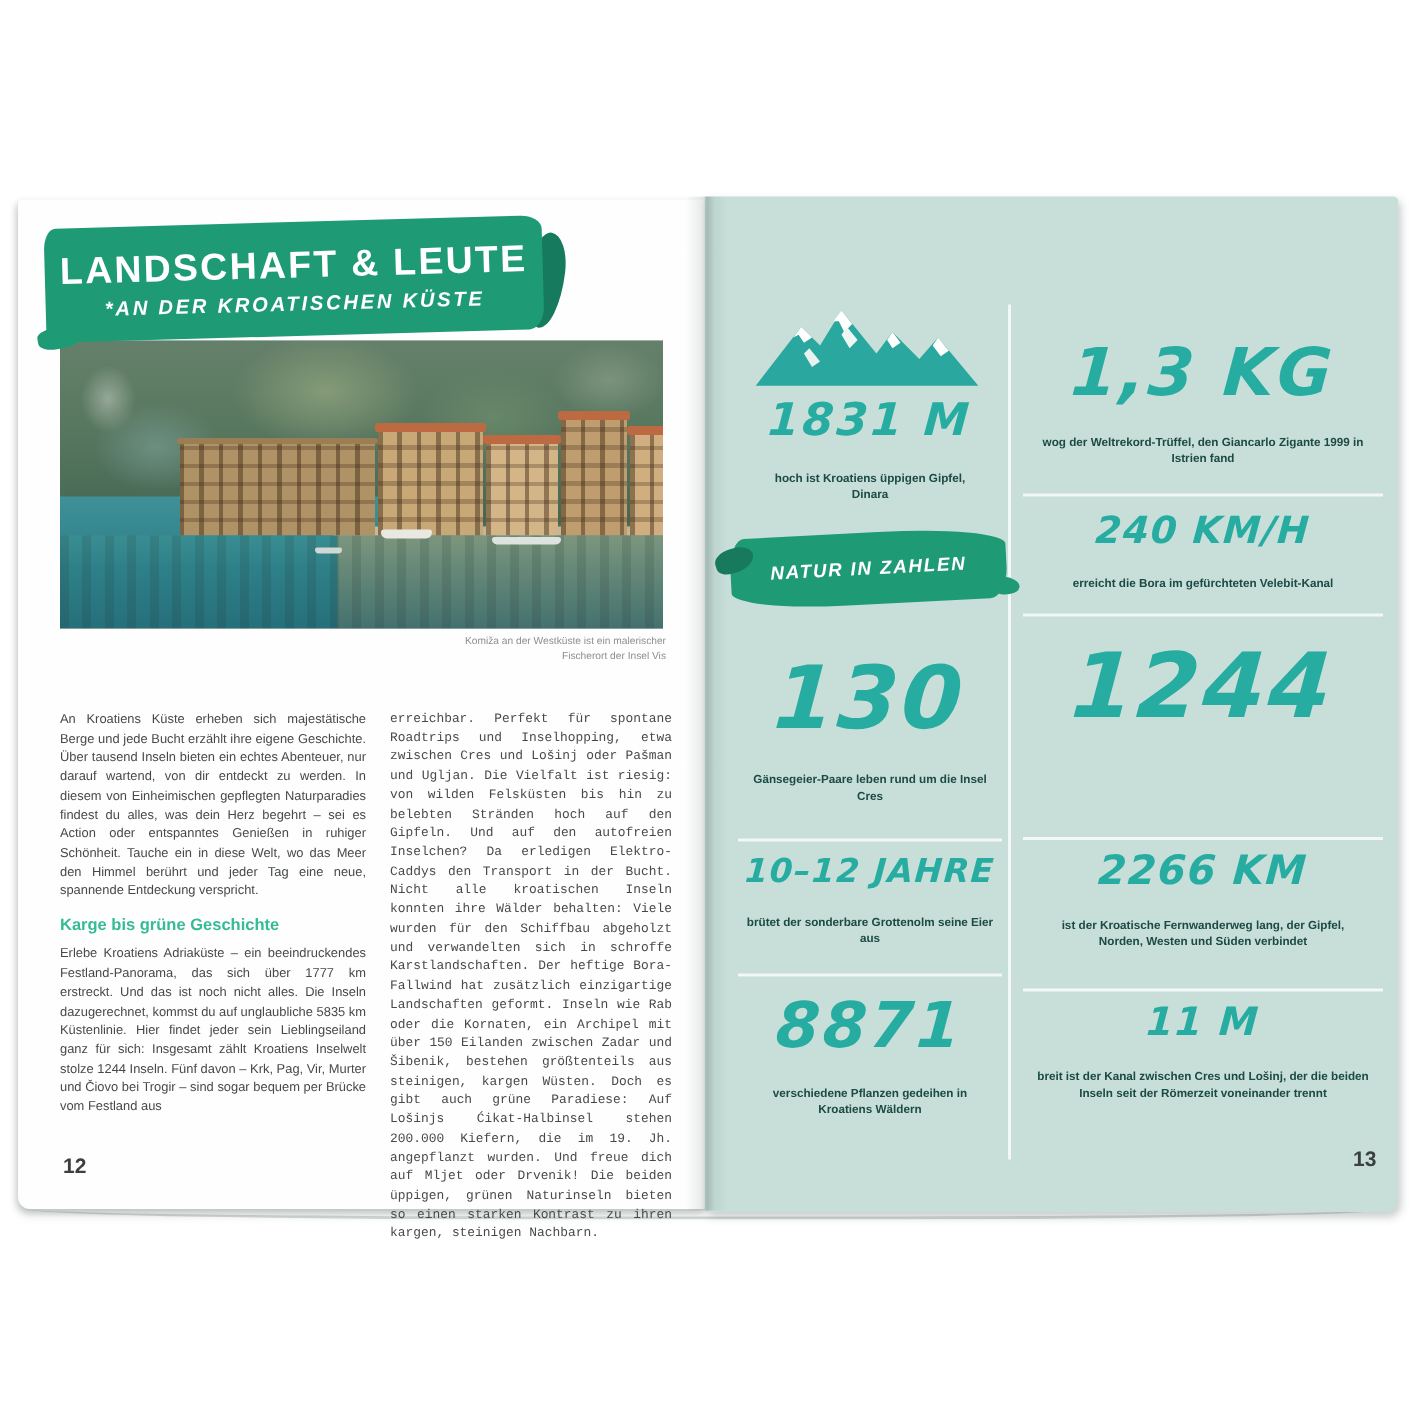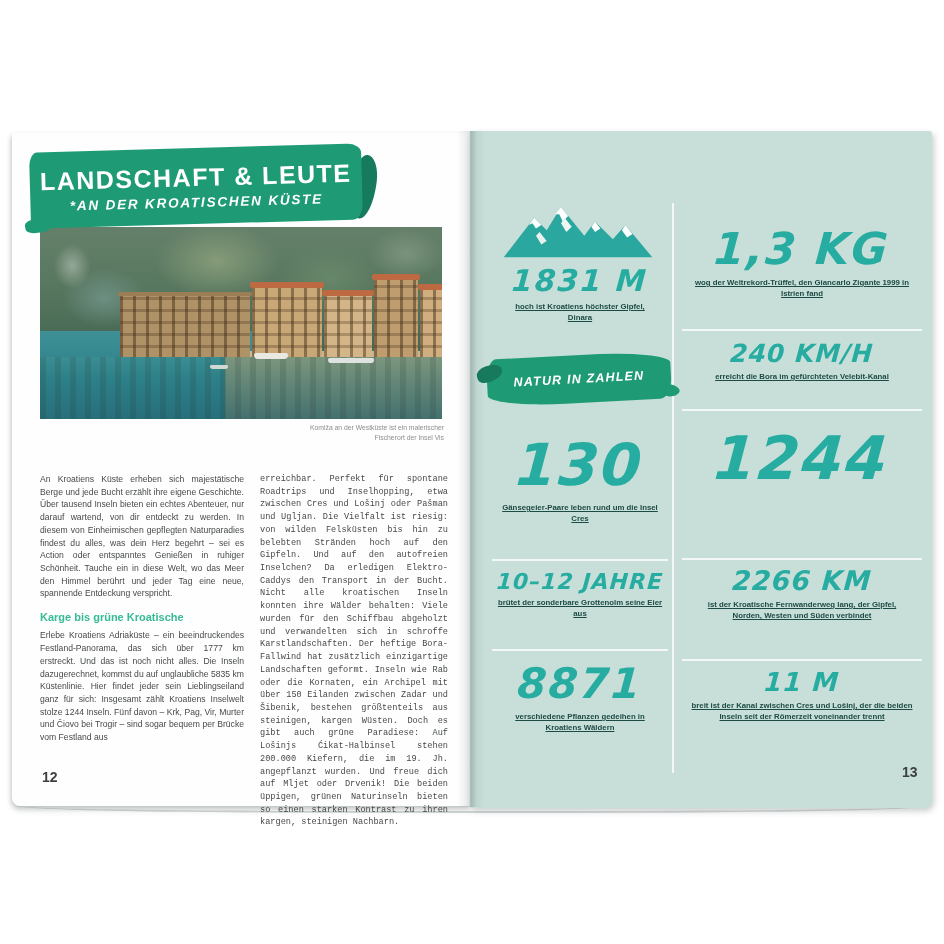--- a/index.html
+++ b/index.html
@@ -69,21 +69,21 @@
   .pagenum{position:absolute;font-size:14px;font-weight:bold;color:#3c3f40;}
   .pg-left{left:30px;top:636px;}
   .pg-right{left:432px;top:633px;}
 
   
   .vline{position:absolute;width:2px;background:rgba(255,255,255,.78);}
   .hline{position:absolute;height:2px;background:rgba(255,255,255,.78);}
   .stat{position:absolute;text-align:center;color:#1c4a44;}
   .stat-num{font-weight:800;font-style:italic;color:#27aca1;transform:skewX(-4deg);
     font-family:"DejaVu Sans","Liberation Sans",sans-serif;letter-spacing:2px;}
-  .stat-cap{font-size:7.8px;font-weight:bold;line-height:1.4;color:#1c4a44;margin:4px auto 0 auto;text-decoration:underline;}
+  .stat-cap{font-size:7.8px;font-weight:bold;line-height:1.4;color:#1c4a44;margin:16px auto 0 auto;}
   .badge{position:absolute;left:17px;top:224px;width:184px;height:48px;background:#1e9b75;
     transform:rotate(-3deg);border-radius:10px 46% 12px 42%/46% 12px 44% 12px;z-index:4;
     display:flex;align-items:center;justify-content:center;}
   .badge::before{content:"";position:absolute;left:-10px;top:6px;width:26px;height:16px;background:#177a5d;
     transform:rotate(-14deg);border-radius:50% 50% 60% 40%;}
   .badge::after{content:"";position:absolute;right:-8px;bottom:2px;width:22px;height:12px;background:#1e9b75;
     transform:rotate(8deg);border-radius:50%;}
   .badge-label{color:#fff;font-weight:bold;font-style:italic;font-size:12.5px;letter-spacing:1.2px;}
   .mtn{position:absolute;left:32px;top:72px;width:152px;height:60px;}
 </style>
@@ -113,21 +113,21 @@
         <div class="bldg b5"></div>
         <div class="ph-water"></div>
         <div class="boat boat1"></div>
         <div class="boat boat2"></div>
         <div class="boat boat3"></div>
       </div>
       <div class="photo-caption">Komiža an der Westküste ist ein malerischer Fischerort der Insel Vis</div>
 
       <div class="col col1">
         <div>An Kroatiens Küste erheben sich majestätische Berge und jede Bucht erzählt ihre eigene Geschichte. Über tausend Inseln bieten ein echtes Abenteuer, nur darauf wartend, von dir entdeckt zu werden. In diesem von Einheimischen gepflegten Naturparadies findest du alles, was dein Herz begehrt – sei es Action oder entspanntes Genießen in ruhiger Schönheit. Tauche ein in diese Welt, wo das Meer den Himmel berührt und jeder Tag eine neue, spannende Entdeckung verspricht.</div>
-        <div class="subhead">Karge bis grüne Kroatische</div>
+        <div class="subhead">Karge bis grüne Geschichte</div>
         <div>Erlebe Kroatiens Adriaküste – ein beeindruckendes Festland-Panorama, das sich über 1777 km erstreckt. Und das ist noch nicht alles. Die Inseln dazugerechnet, kommst du auf unglaubliche 5835 km Küstenlinie. Hier findet jeder sein Lieblingseiland ganz für sich: Insgesamt zählt Kroatiens Inselwelt stolze 1244 Inseln. Fünf davon – Krk, Pag, Vir, Murter und Čiovo bei Trogir – sind sogar bequem per Brücke vom Festland aus</div>
       </div>
       <div class="col col2">
         <div>erreichbar. Perfekt für spontane Roadtrips und Inselhopping, etwa zwischen Cres und Lošinj oder Pašman und Ugljan. Die Vielfalt ist riesig: von wilden Felsküsten bis hin zu belebten Stränden hoch auf den Gipfeln. Und auf den autofreien Inselchen? Da erledigen Elektro-Caddys den Transport in der Bucht. Nicht alle kroatischen Inseln konnten ihre Wälder behalten: Viele wurden für den Schiffbau abgeholzt und verwandelten sich in schroffe Karstlandschaften. Der heftige Bora-Fallwind hat zusätzlich einzigartige Landschaften geformt. Inseln wie Rab oder die Kornaten, ein Archipel mit über 150 Eilanden zwischen Zadar und Šibenik, bestehen größtenteils aus steinigen, kargen Wüsten. Doch es gibt auch grüne Paradiese: Auf Lošinjs Ćikat-Halbinsel stehen 200.000 Kiefern, die im 19. Jh. angepflanzt wurden. Und freue dich auf Mljet oder Drvenik! Die beiden üppigen, grünen Naturinseln bieten so einen starken Kontrast zu ihren kargen, steinigen Nachbarn.</div>
       </div>
 
       <div class="pagenum pg-left">12</div>
     </div>
 
     <div class="page-right">
@@ -146,21 +146,21 @@
           <path d="M60 10 L66 2 L74 12 L68 18 L64 10 Z" fill="#ffffff"></path>
           <path d="M70 14 L78 24 L72 30 L66 20 Z" fill="#eef6f4"></path>
           <path d="M100 24 L104 18 L110 26 L104 30 Z" fill="#ffffff"></path>
           <path d="M134 28 L138 22 L146 32 L140 36 Z" fill="#ffffff"></path>
           <path d="M42 30 L50 40 L44 44 L38 34 Z" fill="#e8f2ef"></path>
         </svg>
       </div>
 
       <div class="stat" style="left:20px;top:132px;width:180px;">
         <div class="stat-num" style="font-size:30px;">1831 M</div>
-        <div class="stat-cap" style="width:150px;">hoch ist Kroatiens höchster Gipfel, Dinara</div>
+        <div class="stat-cap" style="width:150px;">hoch ist Kroatiens üppigen Gipfel, Dinara</div>
       </div>
 
       <div class="badge">
         <div class="badge-label">NATUR IN ZAHLEN</div>
       </div>
 
       <div class="stat" style="left:12px;top:300px;width:196px;">
         <div class="stat-num" style="font-size:58px;">130</div>
         <div class="stat-cap" style="width:160px;">Gänsegeier-Paare leben rund um die Insel Cres</div>
       </div>

